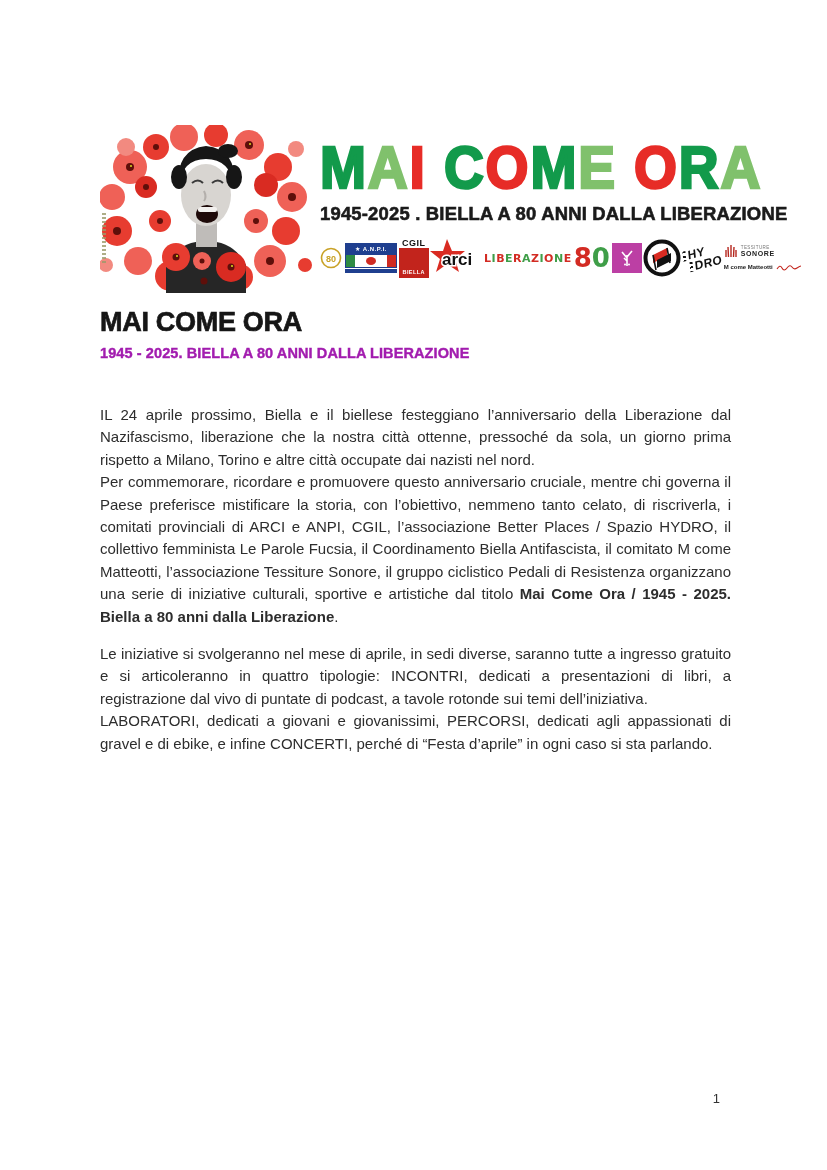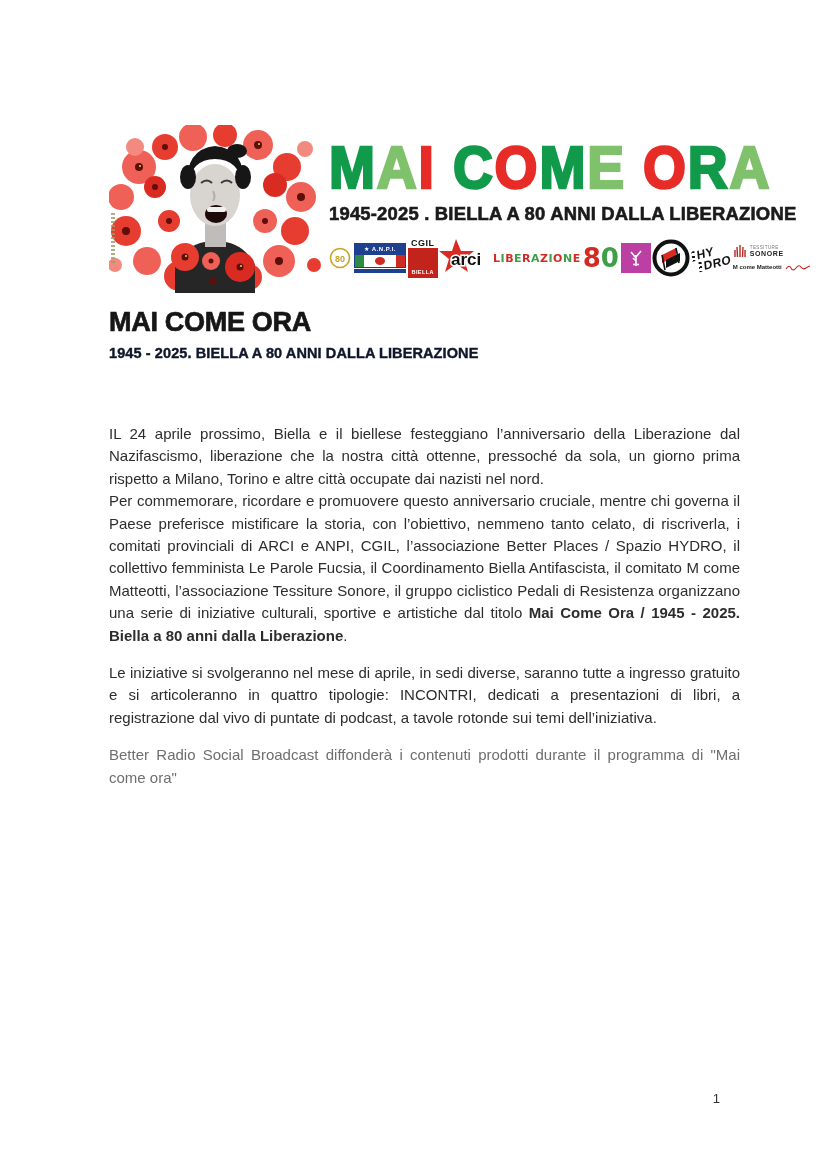--- a/index.html
+++ b/index.html
@@ -1,21 +1,21 @@
 <!DOCTYPE html>
 <html><head>
 <meta charset="utf-8">
 <style>
   html,body { margin:0; padding:0; background:#ffffff; }
   .page {
     position:relative; width:827px; height:1170px; background:#ffffff;
     font-family:"Liberation Sans","DejaVu Sans",sans-serif; overflow:hidden;
     color:#2d2d2d;
   }
-  .content { position:absolute; left:109px; top:125px; width:631px; }
+  .content { position:absolute; left:100px; top:125px; width:631px; }
 
   
   .banner { display:flex; height:168px; }
   .collage { position:relative; width:212px; height:168px; flex:0 0 auto; }
   .collage svg { display:block; }
   .credit-strip {
     position:absolute; left:2px; bottom:28px; width:4px; height:52px;
     background:repeating-linear-gradient(#9a9a6a 0 2px, transparent 2px 4px);
     opacity:.8;
   }
@@ -70,24 +70,24 @@
   .ts-t1 { font-size:4.5px; color:#777; letter-spacing:.4px; }
   .ts-t2 { font-size:7px; font-weight:bold; color:#222; letter-spacing:.6px; }
   .mm-text { font-size:6px; font-weight:bold; color:#222; }
 
   
   .doc-title {
     margin:14px 0 0; font-size:27px; line-height:31px; font-weight:bold;
     color:#161616; letter-spacing:-.3px; -webkit-text-stroke:.7px currentColor;
   }
   .doc-subtitle {
-    margin:7px 0 0; font-size:14.5px; font-weight:bold; color:#0f172a;
+    margin:7px 0 0; font-size:14.5px; font-weight:bold; color:#a21caf;
     letter-spacing:.1px; -webkit-text-stroke:.4px currentColor;
   }
-  .body-text { margin-top:62px; font-size:15px; line-height:22.4px; text-align:justify; }
+  .body-text { margin-top:43px; font-size:15px; line-height:22.4px; text-align:justify; }
   .para { margin:0; }
   .para.gap { margin-top:15px; }
   .para.muted { color:#6e6e6e; }
   .para .b { font-weight:bold; }
 
   .pagenum {
     position:absolute; right:107px; top:1091px; font-size:13px; color:#333;
   }
 </style>
 </head>
@@ -260,18 +260,18 @@
       </div>
     </div>
 
     <h1 class="doc-title">MAI COME ORA</h1>
     <h2 class="doc-subtitle">1945 - 2025. BIELLA A 80 ANNI DALLA LIBERAZIONE</h2>
 
     <div class="body-text">
         <p class="para"><span>IL 24 aprile prossimo, Biella e il biellese festeggiano l’anniversario della Liberazione dal Nazifascismo, liberazione che la nostra città ottenne, pressoché da sola, un giorno prima rispetto a Milano, Torino e altre città occupate dai nazisti nel nord.</span></p>
         <p class="para"><span>Per commemorare, ricordare e promuovere questo anniversario cruciale, mentre chi governa il Paese preferisce mistificare la storia, con l’obiettivo, nemmeno tanto celato, di riscriverla, i comitati provinciali di ARCI e ANPI, CGIL, l’associazione Better Places / Spazio HYDRO, il collettivo femminista Le Parole Fucsia, il Coordinamento Biella Antifascista, il comitato M come Matteotti, l’associazione Tessiture Sonore, il gruppo ciclistico Pedali di Resistenza organizzano una serie di iniziative culturali, sportive e artistiche dal titolo </span><span class="b">Mai Come Ora / 1945 - 2025. Biella a 80 anni dalla Liberazione</span><span>.</span></p>
         <p class="para gap"><span>Le iniziative si svolgeranno nel mese di aprile, in sedi diverse,  saranno tutte a ingresso gratuito e si articoleranno in quattro tipologie: INCONTRI, dedicati a presentazioni di libri, a registrazione dal vivo di puntate di podcast, a tavole rotonde sui temi dell’iniziativa.</span></p>
-        <p class="para gap muted"><span>Better Radio Social Broadcast diffonderà i contenuti prodotti durante il programma di "Mai come ora"</span></p>
+        <p class="para"><span>LABORATORI, dedicati a giovani e giovanissimi, PERCORSI, dedicati agli appassionati di gravel e di ebike, e infine CONCERTI, perché di “Festa d’aprile” in ogni caso si sta parlando.</span></p>
       </div>
   </div>
 
   <div class="pagenum">1</div>
 </div>
 
 </body></html>

